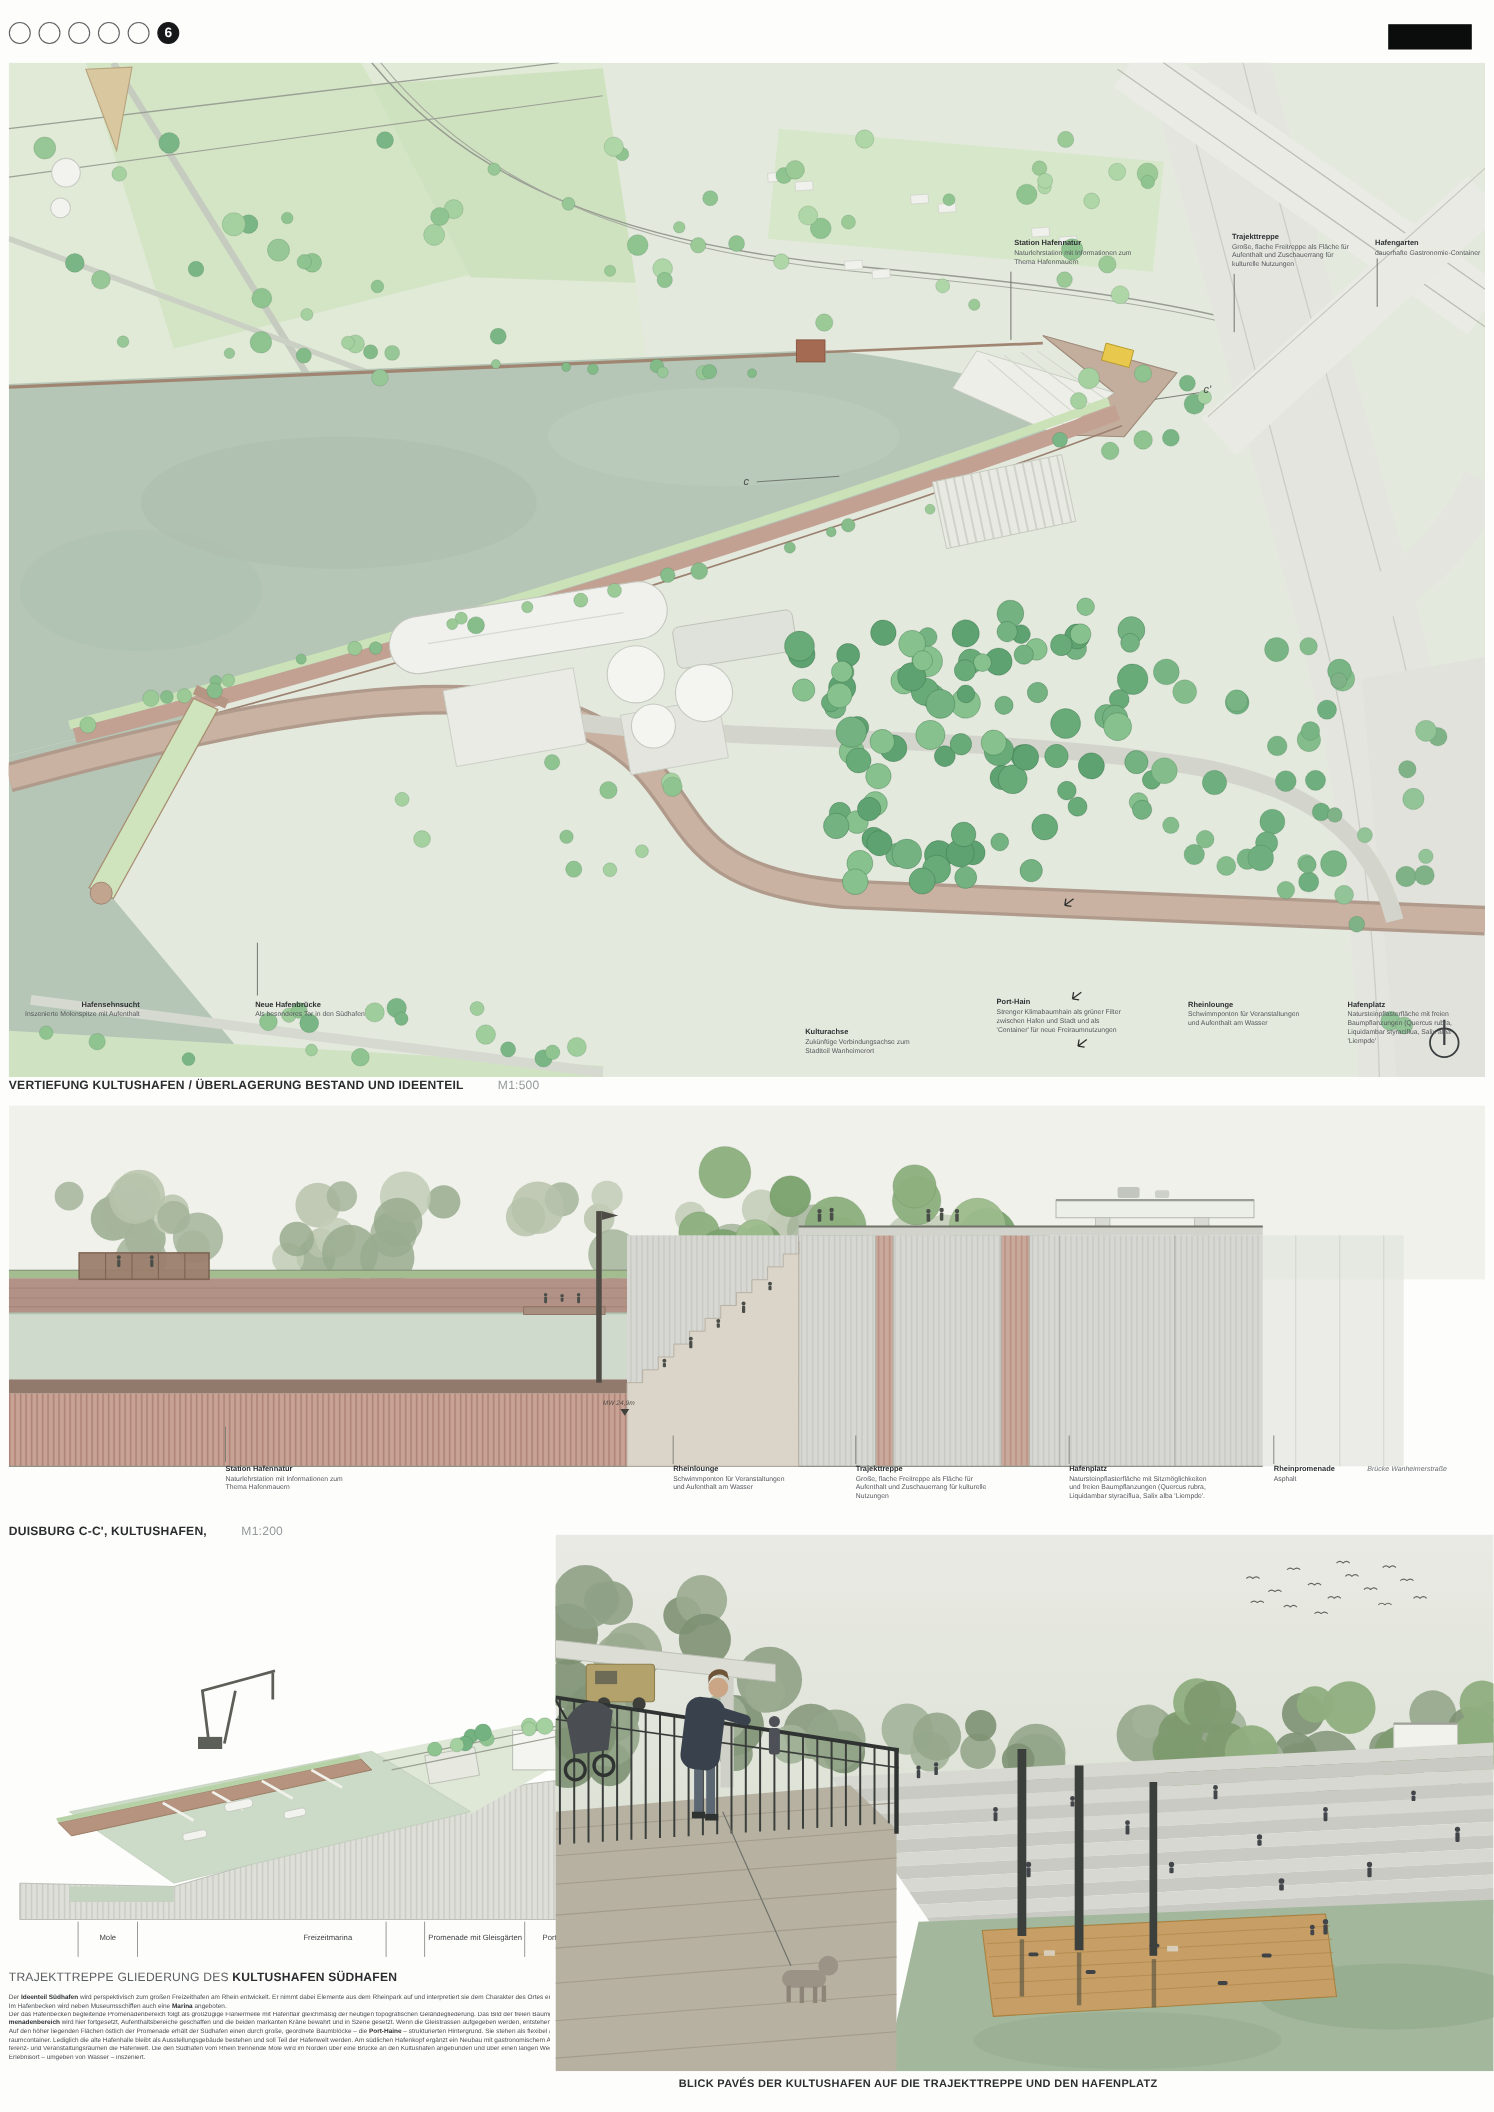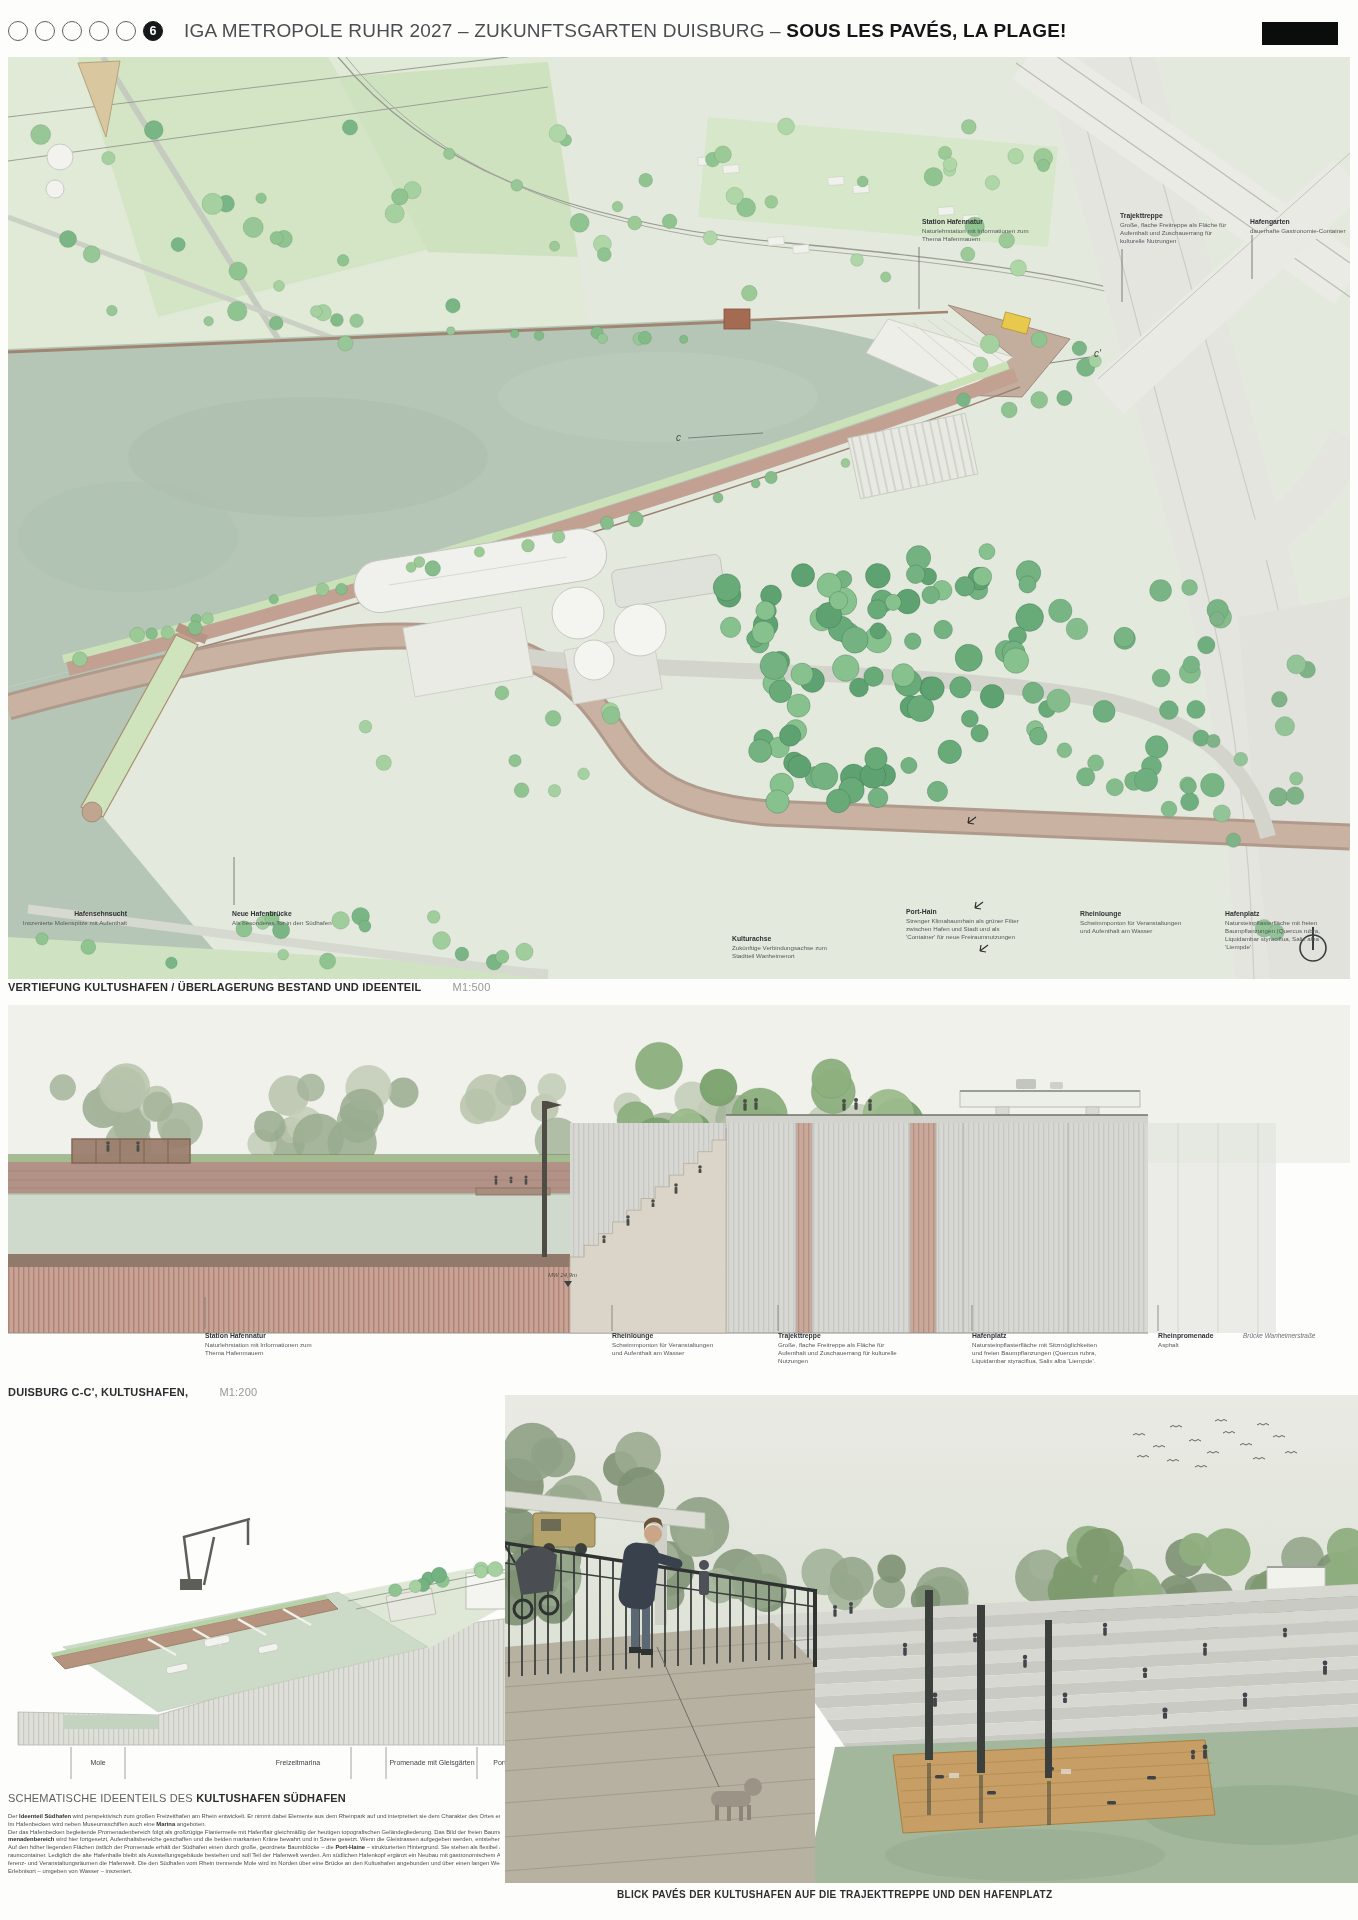--- a/index.html
+++ b/index.html
@@ -36,21 +36,20 @@
 
 <div class="page">
 
   <div class="hdr">
     <div class="circ"></div>
     <div class="circ"></div>
     <div class="circ"></div>
     <div class="circ"></div>
     <div class="circ"></div>
     <div class="circ f">6</div>
-    <div class="title"><span>IGA METROPOLE RUHR 2027 – ZUKUNFTSGARTEN DUISBURG – </span><b>SOUS LES PAVÉS, LA PLAGE!</b></div>
   </div>
   <div class="blackbox"></div>
 
   <div class="wrap" style="left:8px;top:57px;width:1342px;height:922px;">
     <svg id="plansvg" width="1342" height="922" viewBox="0 0 1342 922">
       <defs>
         <pattern id="dockstripe" width="8" height="12" patternUnits="userSpaceOnUse">
           <rect width="8" height="12" fill="#e7e9e2"></rect>
             <rect width="1.6" height="12" fill="#cdd0c6"></rect>
         </pattern>
@@ -711,21 +710,21 @@
         <line x1="343" y1="250" x2="343" y2="282"></line>
           <line x1="378" y1="250" x2="378" y2="282"></line>
         <line x1="469" y1="250" x2="469" y2="282"></line>
       </g>
     </svg>
     <div class="zone" style="left:90px;top:262px;">Mole</div>
     <div class="zone" style="left:290px;top:262px;">Freizeitmarina</div>
     <div class="zone" style="left:424px;top:262px;">Promenade mit Gleisgärten</div>
     <div class="zone" style="left:502px;top:262px;">Port-Haine</div>
   </div>
-  <div class="cap" style="left:8px;top:1792px;"><span class="pre">SCHEMATISCHE IDEENTEILS DES </span><span>KULTUSHAFEN SÜDHAFEN</span></div>
+  <div class="cap" style="left:8px;top:1792px;"><span class="pre">TRAJEKTTREPPE GLIEDERUNG DES </span><span>KULTUSHAFEN SÜDHAFEN</span></div>
 
   <div class="bt" id="bodytext">
       <div class="bt-line"><span>Der </span><b>Ideenteil Südhafen</b><span> wird perspektivisch zum großen Freizeithafen am Rhein entwickelt. Er nimmt dabei Elemente aus dem Rheinpark auf und interpretiert sie dem Charakter des Ortes entsprechend neu.</span></div>
       <div class="bt-line"><span>Im Hafenbecken wird neben Museumsschiffen auch eine </span><b>Marina</b><span> angeboten.</span></div>
       <div class="bt-line"><span>Der das Hafenbecken begleitende Promenadenbereich folgt als großzügige Flaniermeile mit Hafenflair gleichmäßig der heutigen topografischen Geländegliederung. Das Bild der freien Baumgruppen im </span><span></span></div>
       <div class="bt-line"><span></span><b>menadenbereich</b><span> wird hier fortgesetzt, Aufenthaltsbereiche geschaffen und die beiden markanten Kräne bewahrt und in Szene gesetzt. Wenn die Gleistrassen aufgegeben werden, entstehen hier Gleisgärten.</span></div>
       <div class="bt-line"><span>Auf den höher liegenden Flächen östlich der Promenade erhält der Südhafen einen durch große, geordnete Baumblöcke – die </span><b>Port-Haine</b><span> – strukturierten Hintergrund. Sie stehen als flexibel aufteilbare Frei-</span></div>
       <div class="bt-line"><span>raumcontainer. Lediglich die alte Hafenhalle bleibt als Ausstellungsgebäude bestehen und soll Teil der Hafenwelt werden. Am südlichen Hafenkopf ergänzt ein Neubau mit gastronomischem Angebot, Kon-</span></div>
       <div class="bt-line"><span>ferenz- und Veranstaltungsräumen die Hafenwelt. Die den Südhafen vom Rhein trennende Mole wird im Norden über eine Brücke an den Kultushafen angebunden und über einen langen Weg als besonderer</span></div>
       <div class="bt-line"><span>Erlebnisort – umgeben von Wasser – inszeniert.</span></div>

